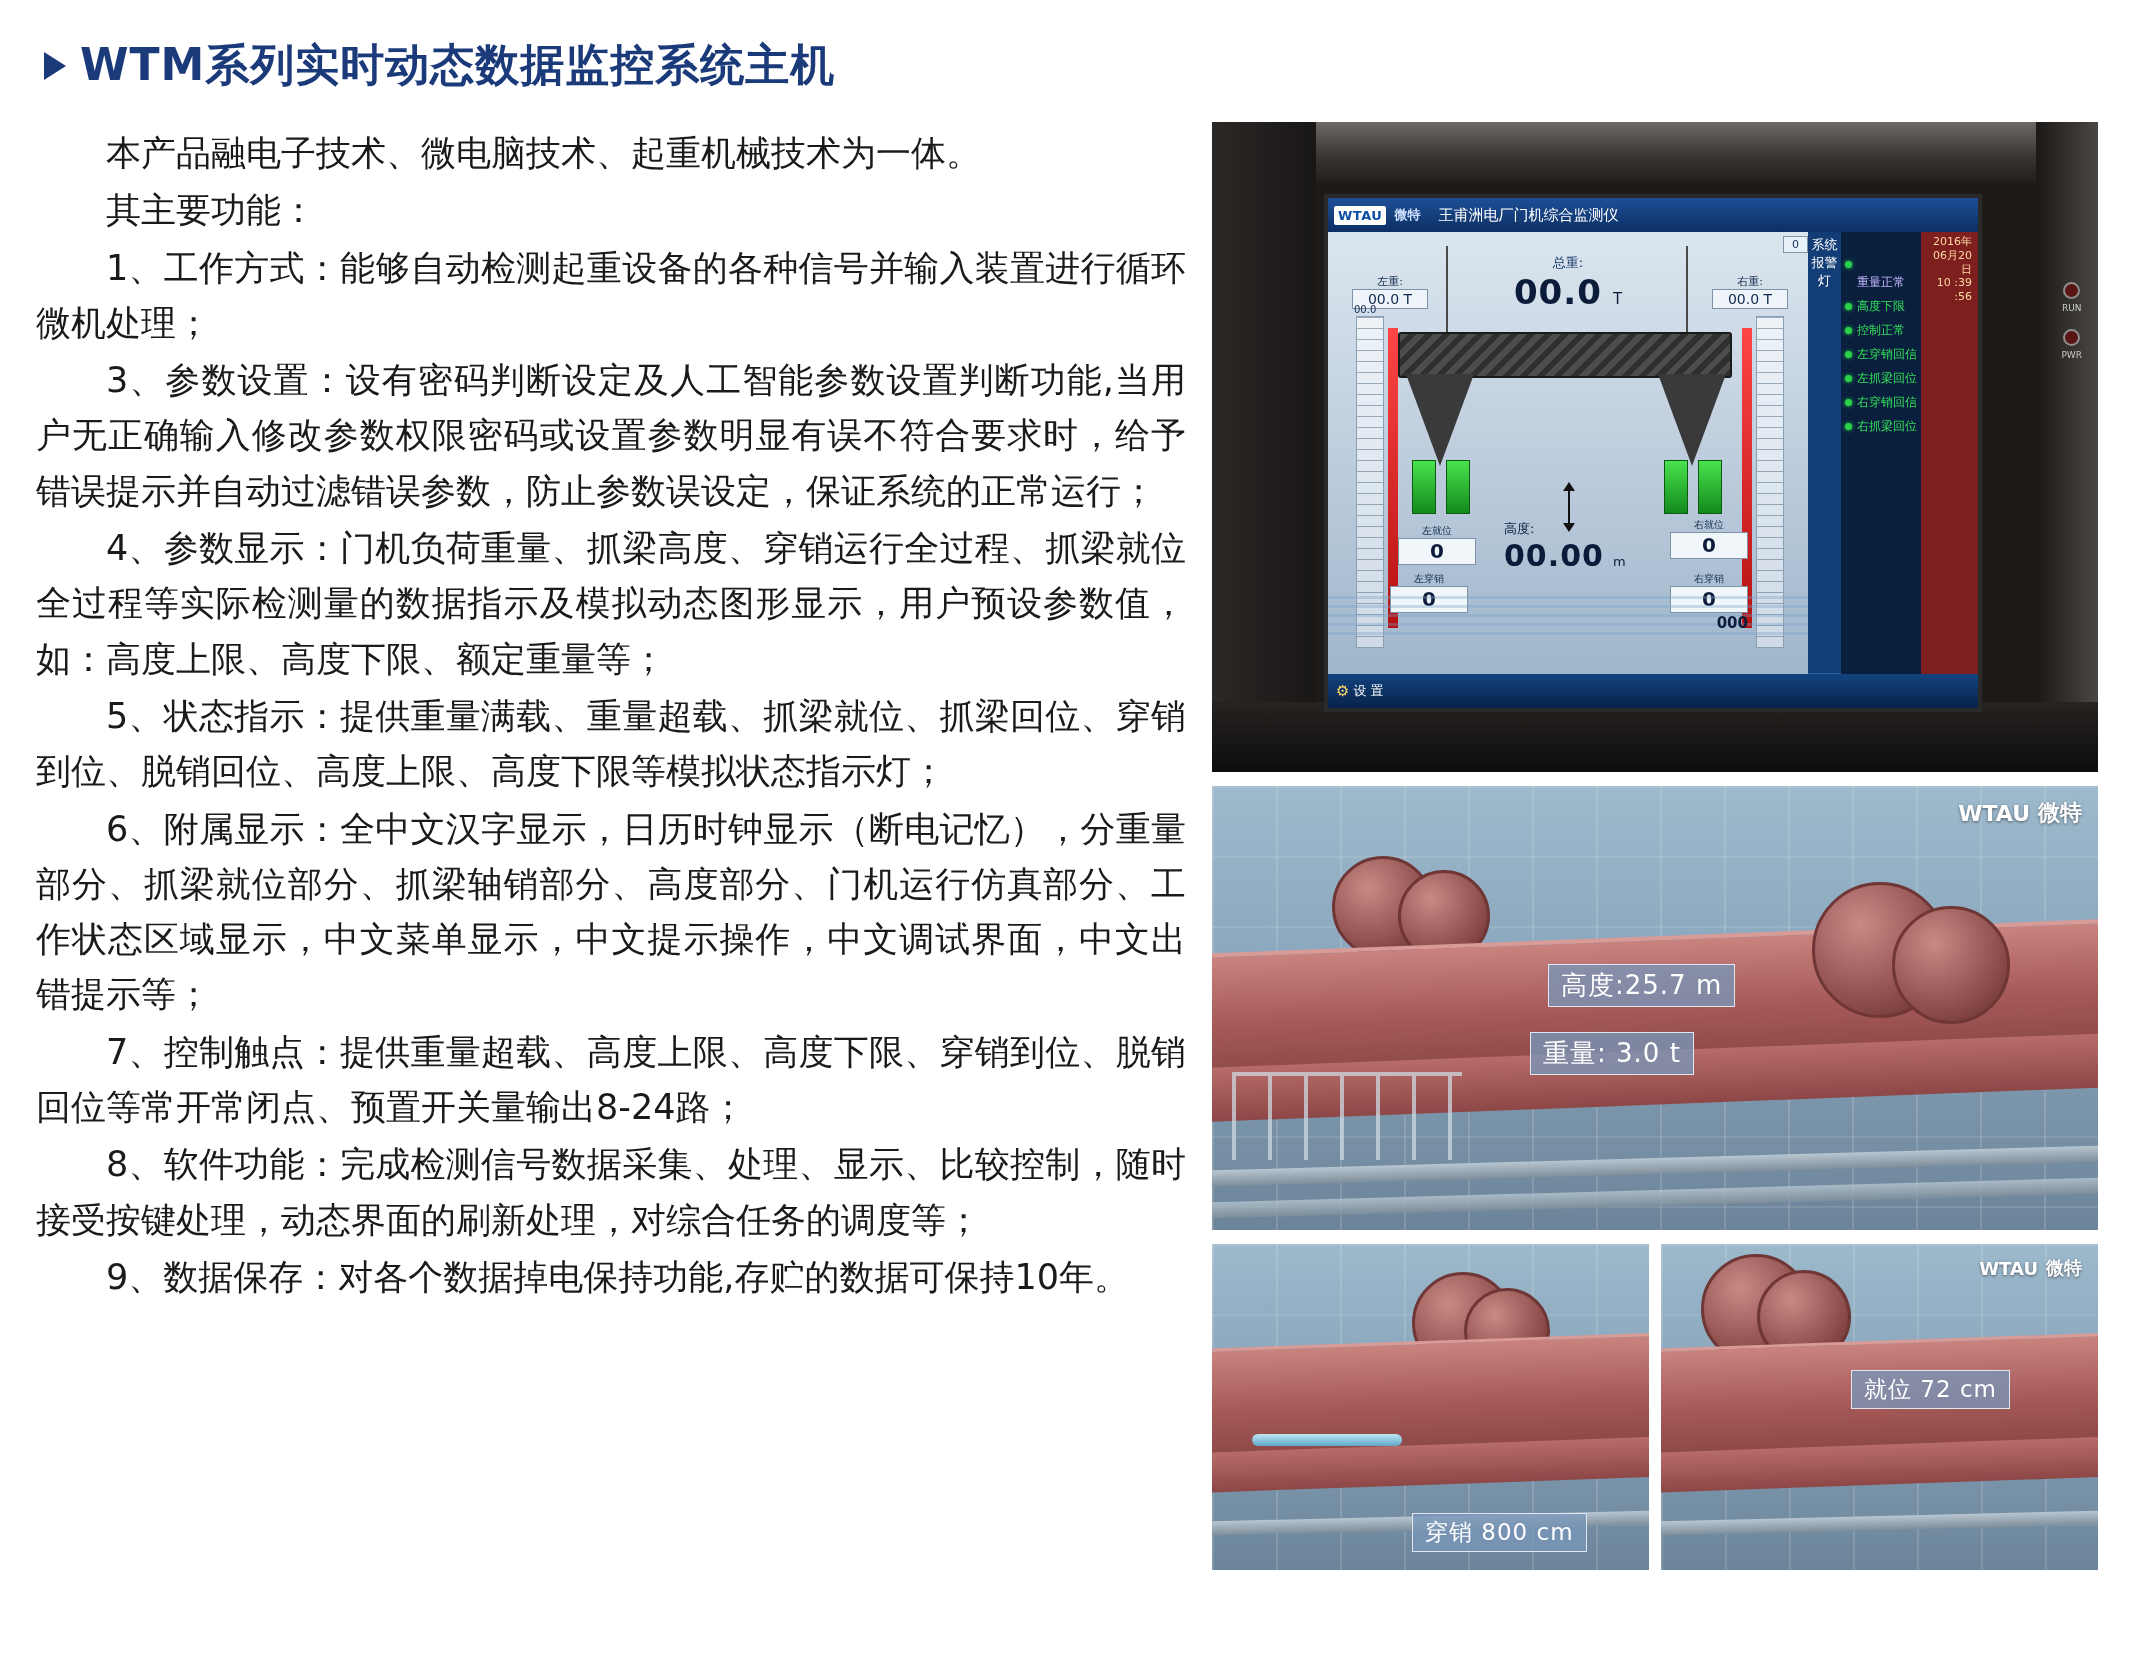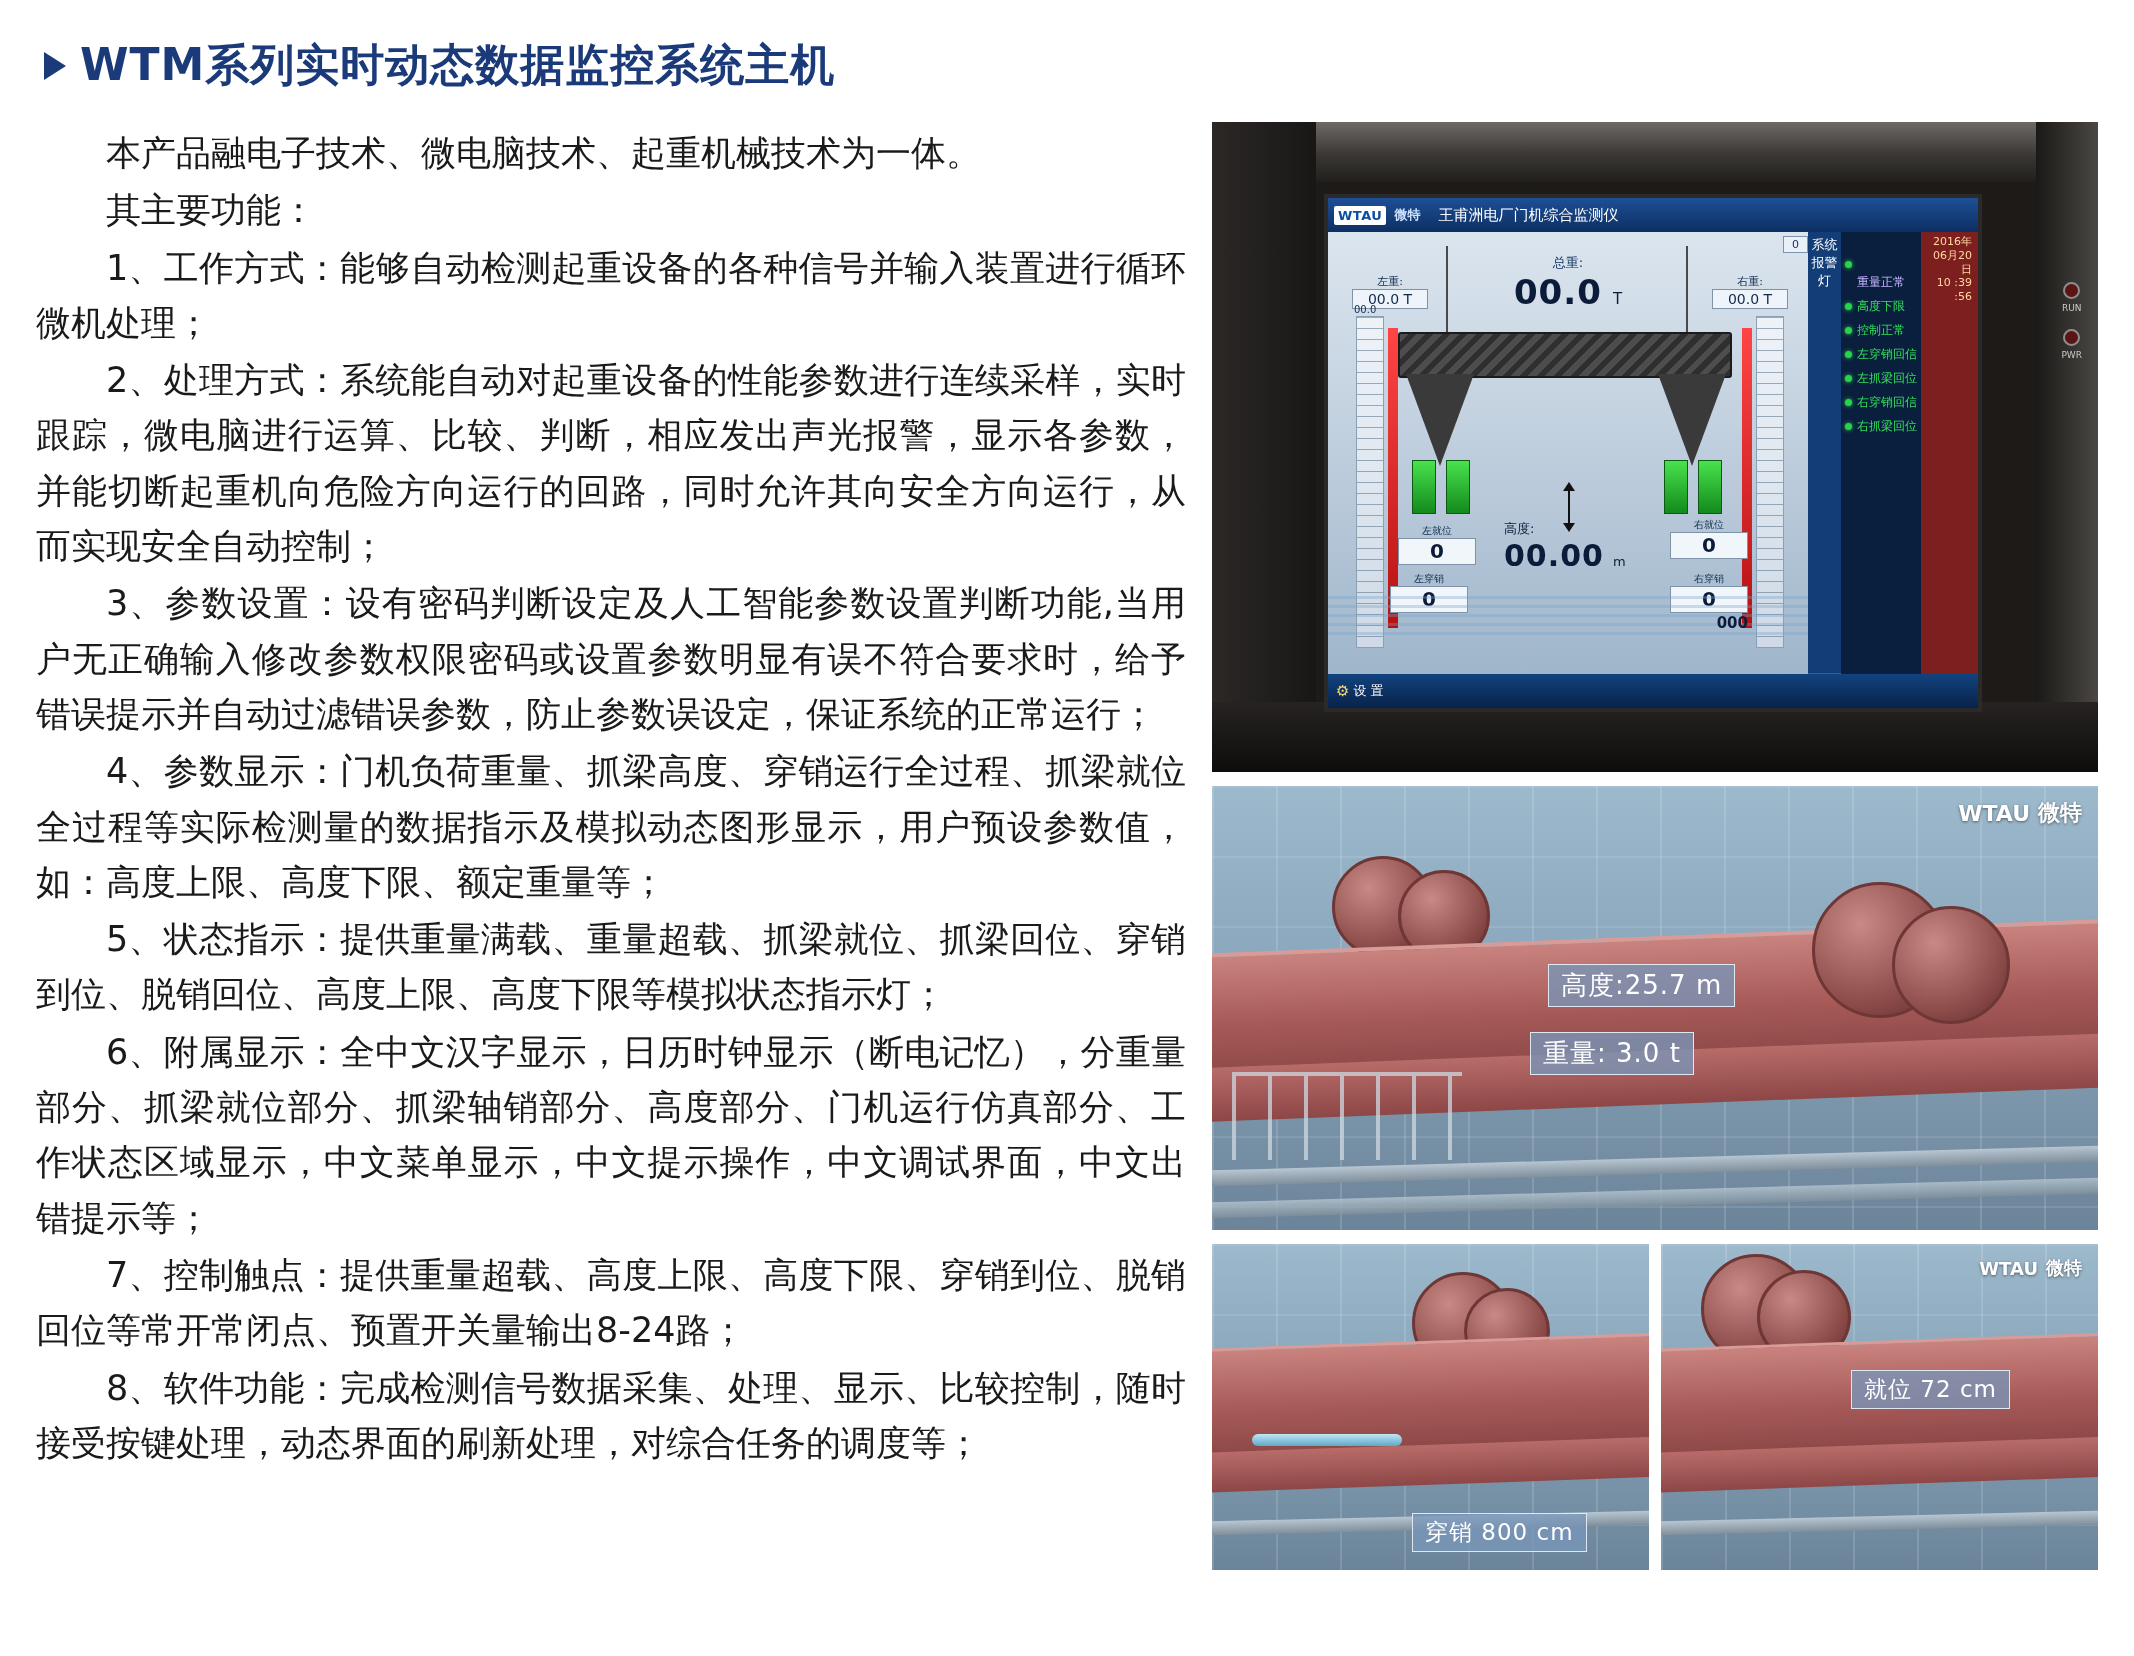--- a/index.html
+++ b/index.html
@@ -465,27 +465,27 @@
 
 <div class="page-title">
   <div class="title-arrow"></div>
   <div class="title-text">WTM系列实时动态数据监控系统主机</div>
 </div>
 
 <div class="body-col">
   <p class="para indent">本产品融电子技术、微电脑技术、起重机械技术为一体。</p>
   <p class="para indent">其主要功能：</p>
   <p class="para indent">1、工作方式：能够自动检测起重设备的各种信号并输入装置进行循环微机处理；</p>
-  <p class="para indent">2、处理方式：系统能自动对起重设备的性能参数进行连续采样，实时跟踪，微电脑进行运算、比较、判断，相应发出声光报警，显示各参数，并能切断起重机向危险方向运行的回路，同时允许其向安全方向运行，从而实现安全自动控制；</p>
   <p class="para indent">3、参数设置：设有密码判断设定及人工智能参数设置判断功能,当用户无正确输入修改参数权限密码或设置参数明显有误不符合要求时，给予错误提示并自动过滤错误参数，防止参数误设定，保证系统的正常运行；</p>
   <p class="para indent">4、参数显示：门机负荷重量、抓梁高度、穿销运行全过程、抓梁就位全过程等实际检测量的数据指示及模拟动态图形显示，用户预设参数值，如：高度上限、高度下限、额定重量等；</p>
   <p class="para indent">5、状态指示：提供重量满载、重量超载、抓梁就位、抓梁回位、穿销到位、脱销回位、高度上限、高度下限等模拟状态指示灯；</p>
   <p class="para indent"> 6、附属显示：全中文汉字显示，日历时钟显示（断电记忆），分重量部分、抓梁就位部分、抓梁轴销部分、高度部分、门机运行仿真部分、工作状态区域显示，中文菜单显示，中文提示操作，中文调试界面，中文出错提示等；</p>
   <p class="para indent">7、控制触点：提供重量超载、高度上限、高度下限、穿销到位、脱销回位等常开常闭点、预置开关量输出8-24路；</p>
   <p class="para indent">8、软件功能：完成检测信号数据采集、处理、显示、比较控制，随时接受按键处理，动态界面的刷新处理，对综合任务的调度等；</p>
+  <p class="para indent">9、数据保存：对各个数据掉电保持功能,存贮的数据可保持10年。</p>
 </div>
 
 <div class="img-col">
 
   <div class="photo-hmi">
     <div class="bezel-top"></div>
     <div class="bezel-left"></div>
     <div class="bezel-right"></div>
     <div class="bezel-bottom"></div>
 

